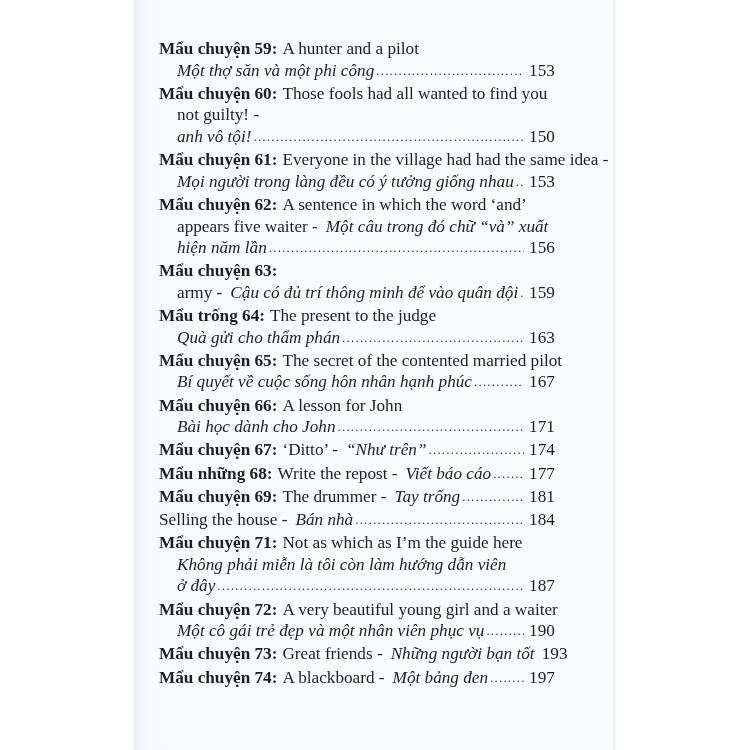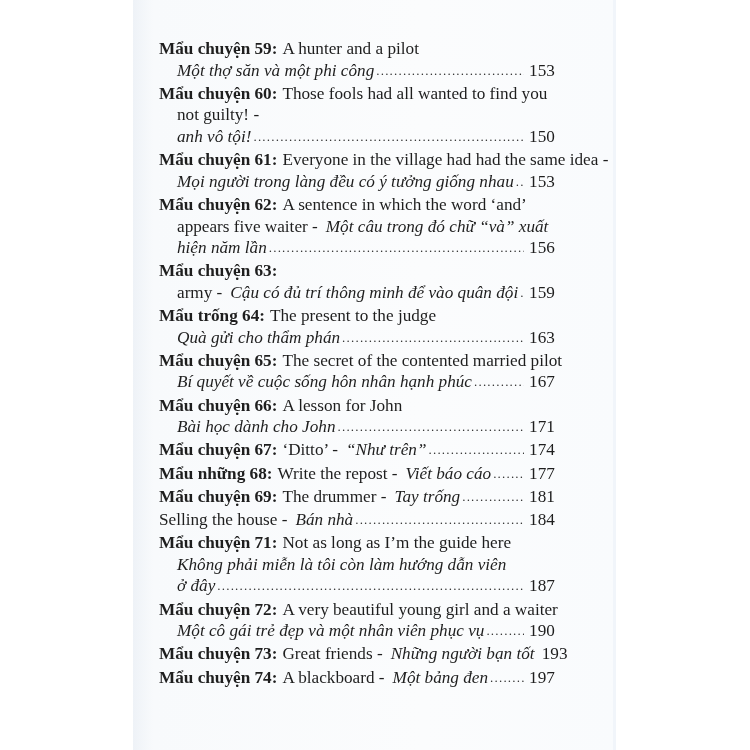--- a/index.html
+++ b/index.html
@@ -216,21 +216,21 @@
         <span class="en">Selling the house -</span>
         <span class="sep"></span>
         <span class="vi">Bán nhà</span>
         <span class="leader"></span>
         <span class="page-num">184</span>
       </div>
     </div>
     <div class="entry">
       <div class="line">
         <span class="label">Mẩu chuyện 71:</span>
-        <span class="en">Not as long as I’m the guide here</span>
+        <span class="en">Not as which as I’m the guide here</span>
       </div>
       <div class="line indent">
         <span class="vi">Không phải miễn là tôi còn làm hướng dẫn viên</span>
       </div>
       <div class="line indent">
         <span class="vi">ở đây</span>
         <span class="leader"></span>
         <span class="page-num">187</span>
       </div>
     </div>

